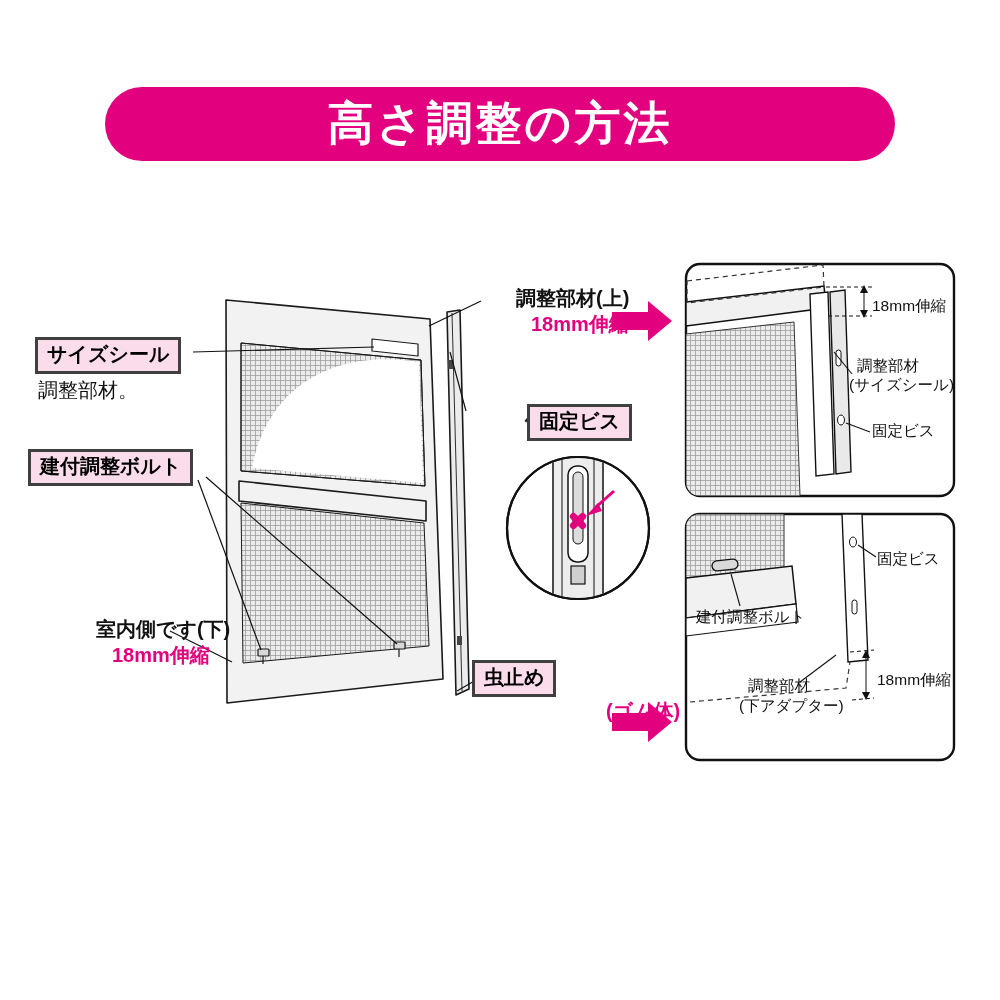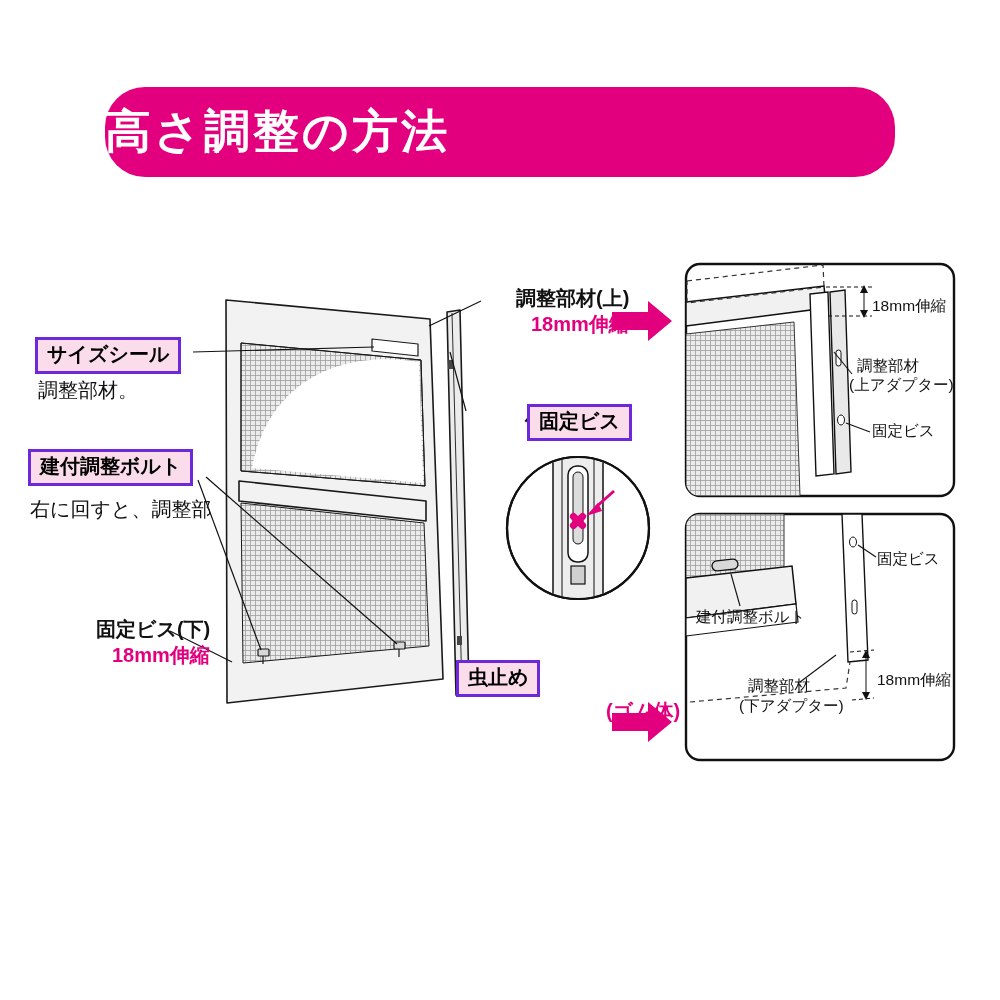--- a/index.html
+++ b/index.html
@@ -1,25 +1,25 @@
 <!DOCTYPE html>
 <html><head>
 <meta charset="utf-8">
 <style>
   html,body{margin:0;padding:0;background:#ffffff;}
   .stage{position:relative;width:1000px;height:1000px;background:#ffffff;overflow:hidden;
          font-family:"Liberation Sans","DejaVu Sans",sans-serif;color:#111;}
-  .banner{position:absolute;left:105px;top:87px;width:790px;height:90px;background:#E3007F;
-          border-radius:40px;display:flex;align-items:center;justify-content:flex-start;
+  .banner{position:absolute;left:105px;top:87px;width:790px;height:74px;background:#E3007F;
+          border-radius:40px;display:flex;align-items:center;justify-content:center;
           color:#ffffff;font-size:46px;font-weight:bold;letter-spacing:3px;}
   svg.art{position:absolute;left:0;top:0;}
   .lbl{position:absolute;white-space:nowrap;font-size:20px;line-height:1.25;color:#111;}
   .b{font-weight:bold;padding-left:32px;}
   .mag{color:#E3007F;}
-  .pbox{border:3px solid #6d28d9;background:#FBDCEA;padding:2px 9px 4px;font-weight:bold;
+  .pbox{border:3px solid #404040;background:#FBDCEA;padding:2px 9px 4px;font-weight:bold;
         font-size:20px;color:#000;}
   .small{font-size:15.5px;}
 </style>
 </head>
 <body>
 
 <div class="stage">
 
   <div class="banner">
     <span>高さ調整の方法</span>
@@ -160,31 +160,30 @@
   <div class="lbl b" style="left:484px;top:286px;">調整部材(上)</div>
   <div class="lbl b mag" style="left:499px;top:312px;">18mm伸縮</div>
 
   <div class="lbl pbox" style="left:35px;top:337px;">サイズシール</div>
   <div class="lbl" style="left:38px;top:378px;">調整部材。</div>
 
   <div class="lbl b" style="left:469px;top:409px;margin-left:24px;">側面</div>
   <div class="lbl pbox" style="left:527px;top:404px;">固定ビス</div>
 
   <div class="lbl pbox" style="left:28px;top:449px;">建付調整ボルト</div>
-  <div class="lbl" style="left:30px;top:497px;">右に回すと、調整部</div>
 
-  <div class="lbl b" style="left:64px;top:617px;">固定ビス(下)</div>
+  <div class="lbl b" style="left:64px;top:617px;">室内側です(下)</div>
   <div class="lbl b mag" style="left:80px;top:643px;">18mm伸縮</div>
 
-  <div class="lbl pbox" style="left:456px;top:660px;">虫止め</div>
+  <div class="lbl pbox" style="left:472px;top:660px;">虫止め</div>
   <div class="lbl b mag" style="left:574px;top:665px;margin-top:34px;">(ゴム体)</div>
 
   <div class="lbl small" style="left:872px;top:296px;">18mm伸縮</div>
   <div class="lbl small" style="left:857px;top:356px;">調整部材</div>
-  <div class="lbl small" style="left:849px;top:375px;">(上アダプター)</div>
+  <div class="lbl small" style="left:849px;top:375px;">(サイズシール)</div>
   <div class="lbl small" style="left:872px;top:421px;">固定ビス</div>
 
   <div class="lbl small" style="left:877px;top:549px;">固定ビス</div>
   <div class="lbl small" style="left:696px;top:607px;">建付調整ボルト</div>
   <div class="lbl small" style="left:748px;top:676px;">調整部材</div>
   <div class="lbl small" style="left:739px;top:696px;">(下アダプター)</div>
   <div class="lbl small" style="left:877px;top:670px;">18mm伸縮</div>
 
 </div>
 

